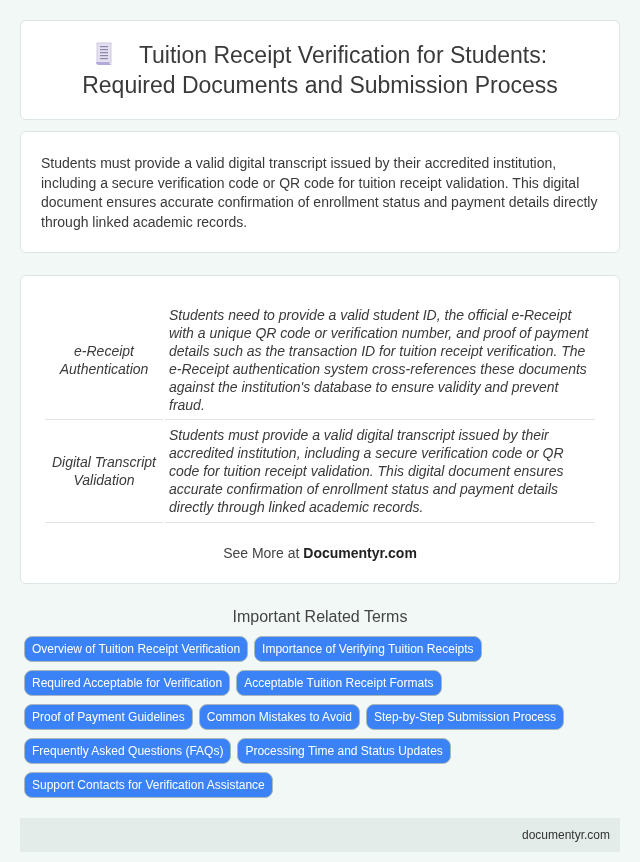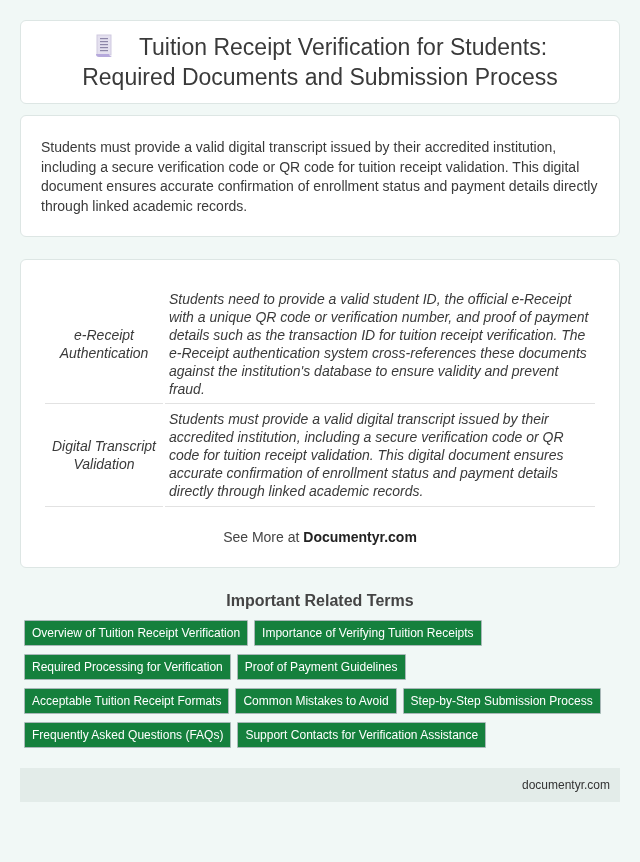--- a/index.html
+++ b/index.html
@@ -10,21 +10,21 @@
     font-family: "Liberation Sans", sans-serif;
     color: #333;
   }
   .wrap { padding: 20px 20px 0 20px; }
   .card {
     background: #ffffff;
     border: 1px solid #dde6e4;
     border-radius: 6px;
   }
   .header-card {
-    height: 84px;
+    height: 100px;
     display: flex;
     align-items: center;
     justify-content: center;
     text-align: center;
     padding: 0 30px;
   }
   .title {
     font-size: 23px;
     line-height: 30px;
     color: #3a3a3a;
@@ -80,25 +80,25 @@
     margin-top: 22px;
     margin-bottom: 10px;
   }
   .tags {
     display: flex;
     flex-wrap: wrap;
     gap: 8px 6px;
     padding: 0 4px;
   }
   .tag {
-    background: #15803d;
+    background: #3b82f6;
     color: #ffffff;
     font-size: 12px;
     padding: 5px 7px;
-    border-radius: 1px;
+    border-radius: 8px;
     border: 1px solid #a9b8b8;
     line-height: 14px;
     cursor: pointer;
   }
   .footer {
     margin-top: 20px;
     background: #e3ece9;
     height: 34px;
     display: flex;
     align-items: center;
@@ -144,31 +144,32 @@
           <td class="term">Digital Transcript Validation</td>
           <td>Students must provide a valid digital transcript issued by their accredited institution, including a secure verification code or QR code for tuition receipt validation. This digital document ensures accurate confirmation of enrollment status and payment details directly through linked academic records.</td>
         </tr>
       </tbody>
     </table>
     <div class="see-more">
       <span>See More at </span><b>Documentyr.com</b>
     </div>
   </div>
 
-  <h2 class="related-title" style="font-weight:bold;margin-top:24px;">Important Related Terms</h2>
+  <h2 class="related-title" style="font-weight:normal;margin-top:24px;">Important Related Terms</h2>
 
   <div class="tags">
     <span class="tag">Overview of Tuition Receipt Verification</span>
     <span class="tag">Importance of Verifying Tuition Receipts</span>
-    <span class="tag">Required Processing for Verification</span>
+    <span class="tag">Required Acceptable for Verification</span>
+    <span class="tag">Acceptable Tuition Receipt Formats</span>
     <span class="tag">Proof of Payment Guidelines</span>
-    <span class="tag">Acceptable Tuition Receipt Formats</span>
     <span class="tag">Common Mistakes to Avoid</span>
     <span class="tag">Step-by-Step Submission Process</span>
     <span class="tag">Frequently Asked Questions (FAQs)</span>
+    <span class="tag">Processing Time and Status Updates</span>
     <span class="tag">Support Contacts for Verification Assistance</span>
   </div>
 
   <div class="footer">
     <span>documentyr.com</span>
   </div>
 
 </div>
 
 </body></html>

